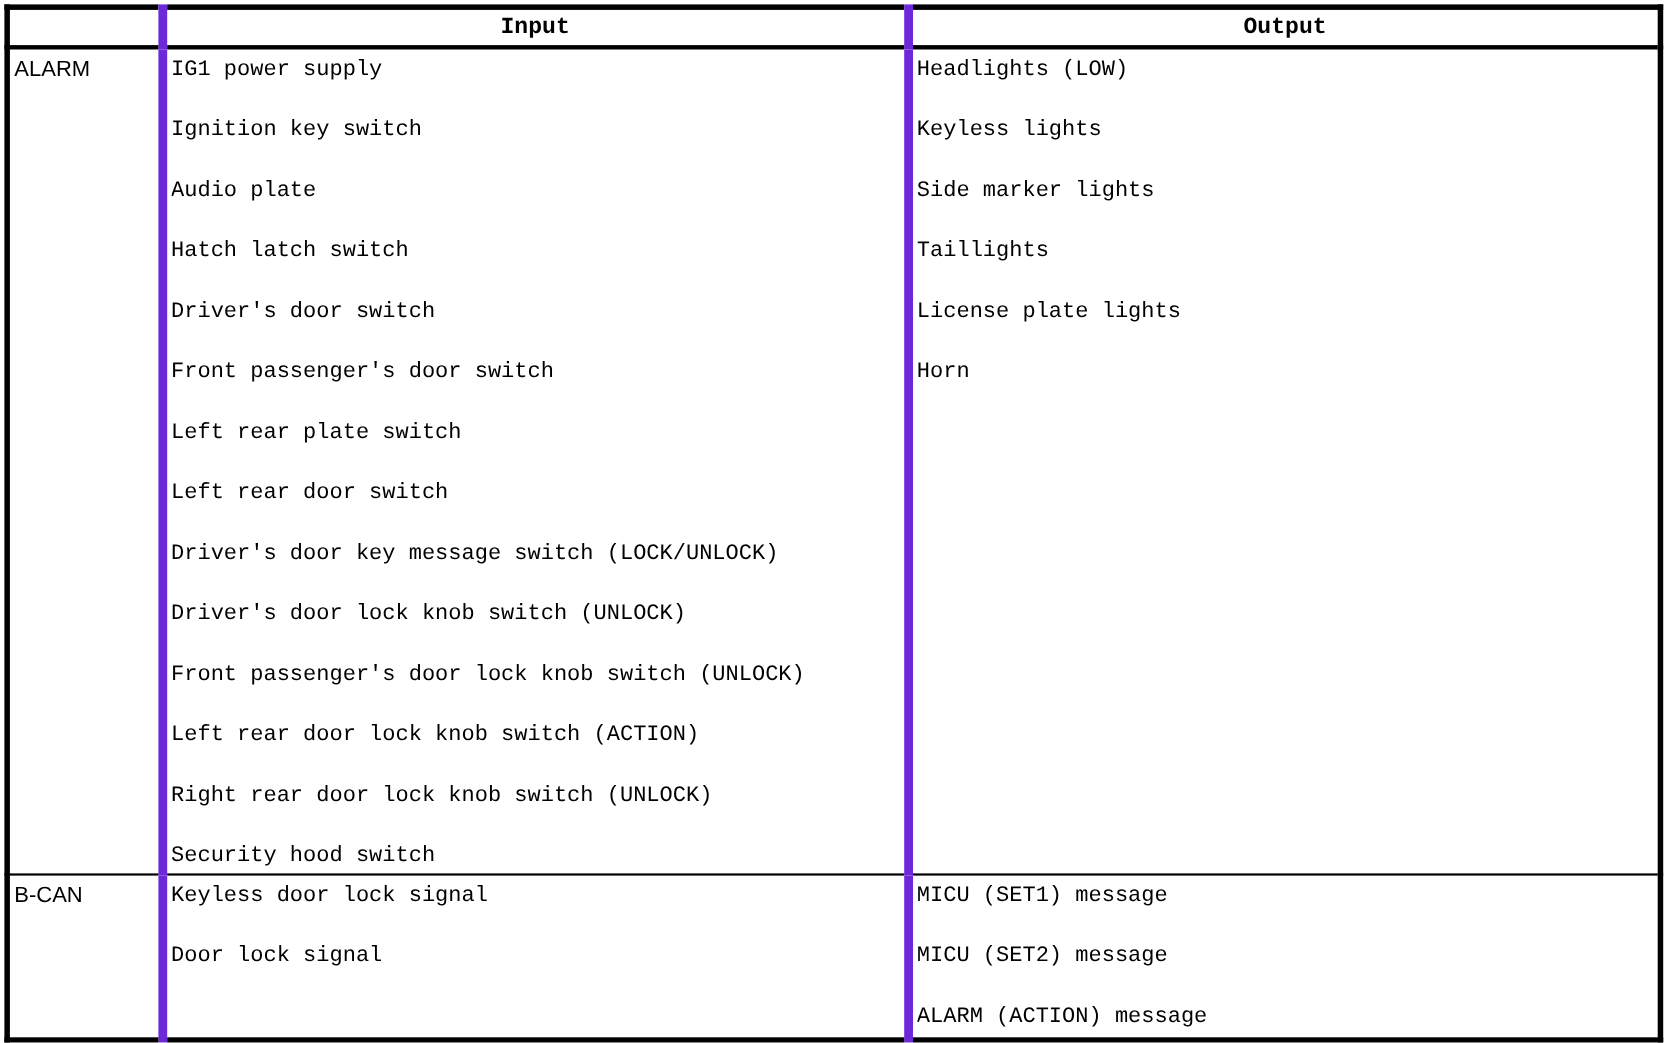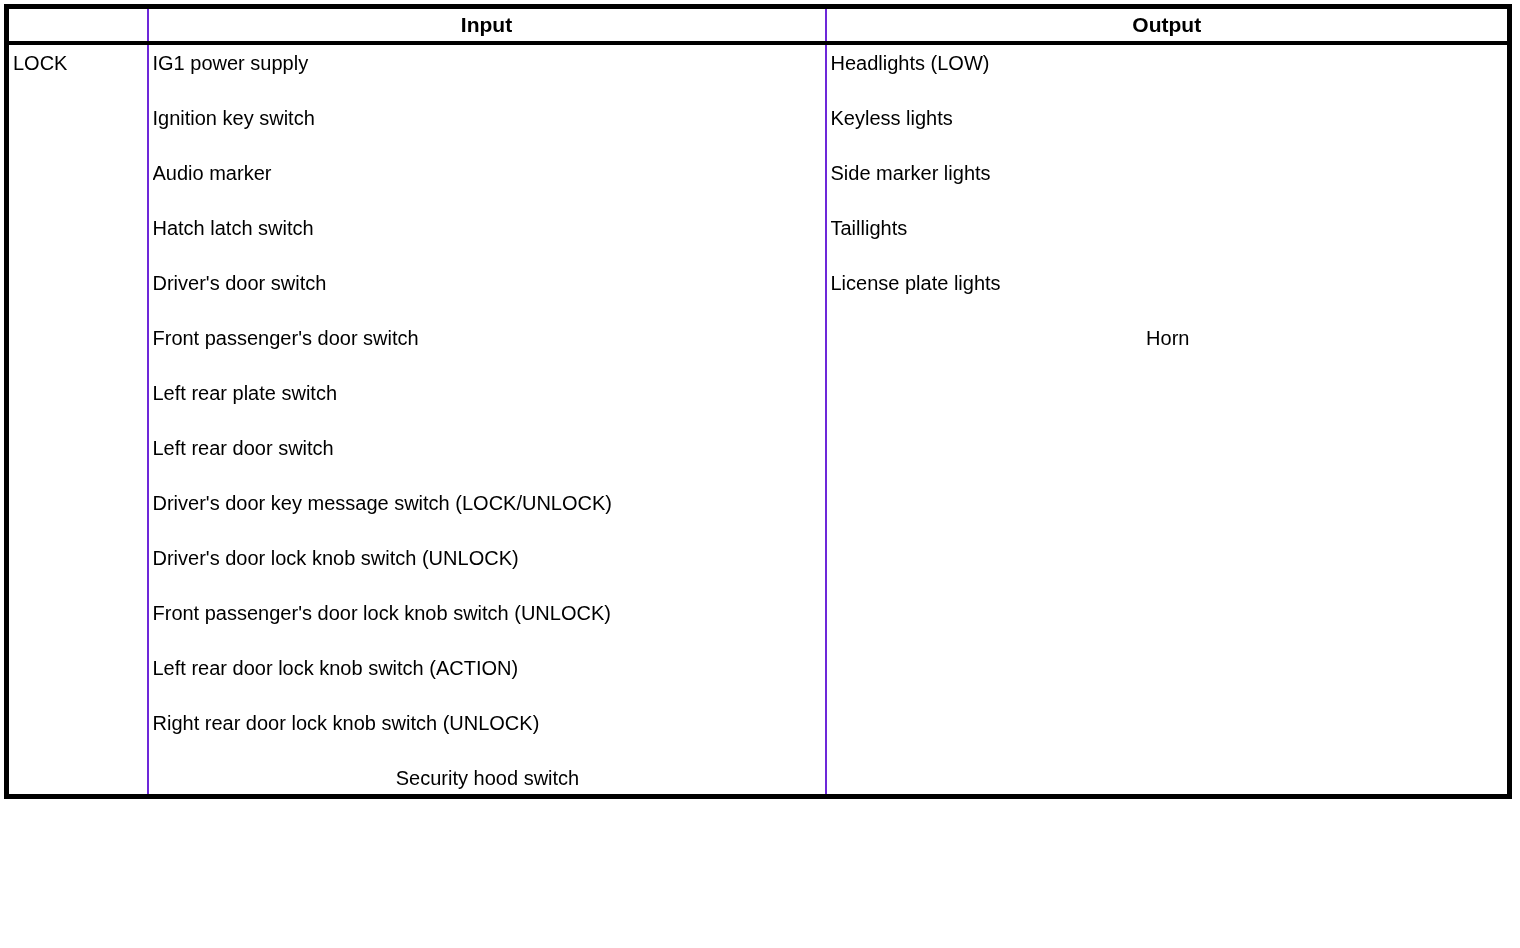--- a/index.html
+++ b/index.html
@@ -31,36 +31,37 @@
   th {
     border-bottom: 4px solid #000000;
     font-weight: bold;
     font-size: 21px;
     height: 32px;
     text-align: center;
     vertical-align: middle;
     padding: 0;
   }
   th + th, td + td {
-    border-left: 2px solid #6d28d9;
+    border-left: 8px solid #6d28d9;
+    font-family: Liberation Mono, monospace;
   }
   tbody td {
     vertical-align: top;
     padding: 7px 2px 0 4px;
     font-size: 20px;
   }
   tr.row-micu td { height: 742px; }
   tr.row-bcan td { height: 140px; border-top: 2px solid #000000; }
   .item {
     height: 55px;
     line-height: 23px;
     white-space: nowrap;
     overflow: hidden;
   }
-  .item:last-child { height: auto; text-align: center; }
+  .item:last-child { height: auto; }
   .label-cell {
     white-space: nowrap;
   }
 </style>
 </head>
 <body>
 
 <div class="page">
   <table class="io-table">
     <colgroup>
@@ -70,26 +71,26 @@
     </colgroup>
     <thead>
       <tr>
         <th></th>
         <th>Input</th>
         <th>Output</th>
       </tr>
     </thead>
     <tbody>
       <tr class="row-micu">
-        <td class="label-cell">LOCK</td>
+        <td class="label-cell">ALARM</td>
         <td class="list-cell">
           <div class="list">
               <div class="item">IG1 power supply</div>
               <div class="item">Ignition key switch</div>
-              <div class="item">Audio marker</div>
+              <div class="item">Audio plate</div>
               <div class="item">Hatch latch switch</div>
               <div class="item">Driver's door switch</div>
               <div class="item">Front passenger's door switch</div>
               <div class="item">Left rear plate switch</div>
               <div class="item">Left rear door switch</div>
               <div class="item">Driver's door key message switch (LOCK/UNLOCK)</div>
               <div class="item">Driver's door lock knob switch (UNLOCK)</div>
               <div class="item">Front passenger's door lock knob switch (UNLOCK)</div>
               <div class="item">Left rear door lock knob switch (ACTION)</div>
               <div class="item">Right rear door lock knob switch (UNLOCK)</div>
@@ -100,15 +101,31 @@
           <div class="list">
               <div class="item">Headlights (LOW)</div>
               <div class="item">Keyless lights</div>
               <div class="item">Side marker lights</div>
               <div class="item">Taillights</div>
               <div class="item">License plate lights</div>
               <div class="item">Horn</div>
             </div>
         </td>
       </tr>
+      <tr class="row-bcan">
+        <td class="label-cell">B-CAN</td>
+        <td class="list-cell">
+          <div class="list">
+              <div class="item">Keyless door lock signal</div>
+              <div class="item">Door lock signal</div>
+            </div>
+        </td>
+        <td class="list-cell">
+          <div class="list">
+              <div class="item">MICU (SET1) message</div>
+              <div class="item">MICU (SET2) message</div>
+              <div class="item">ALARM (ACTION) message</div>
+            </div>
+        </td>
+      </tr>
     </tbody>
   </table>
 </div>
 
 </body></html>

